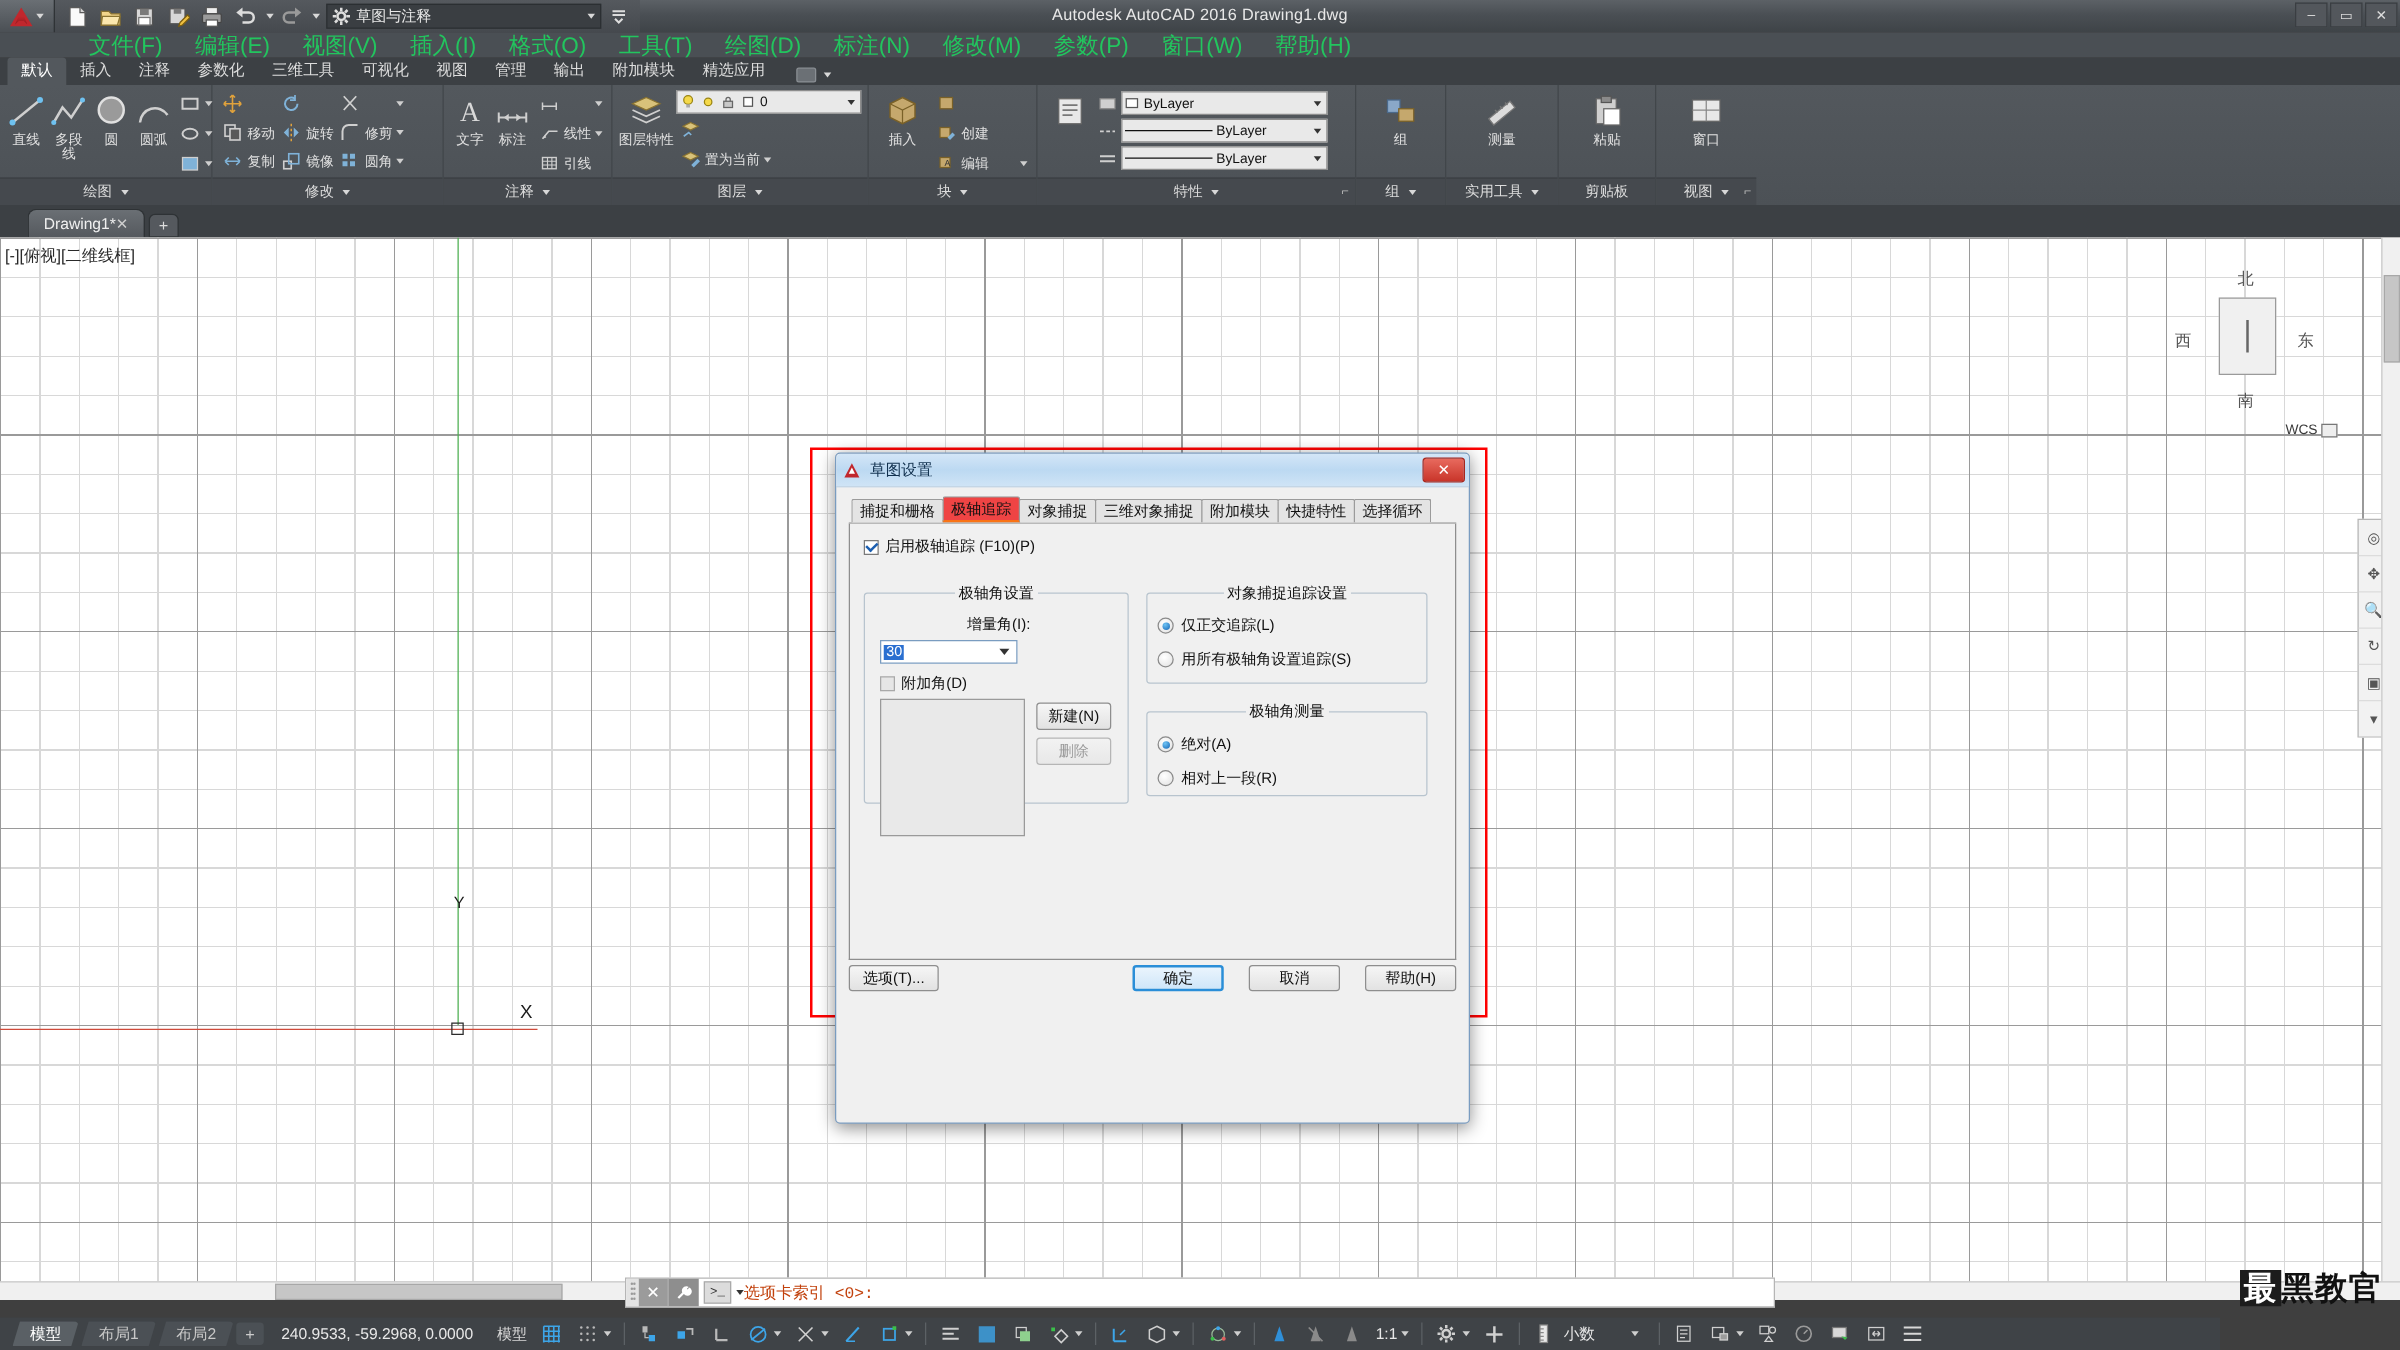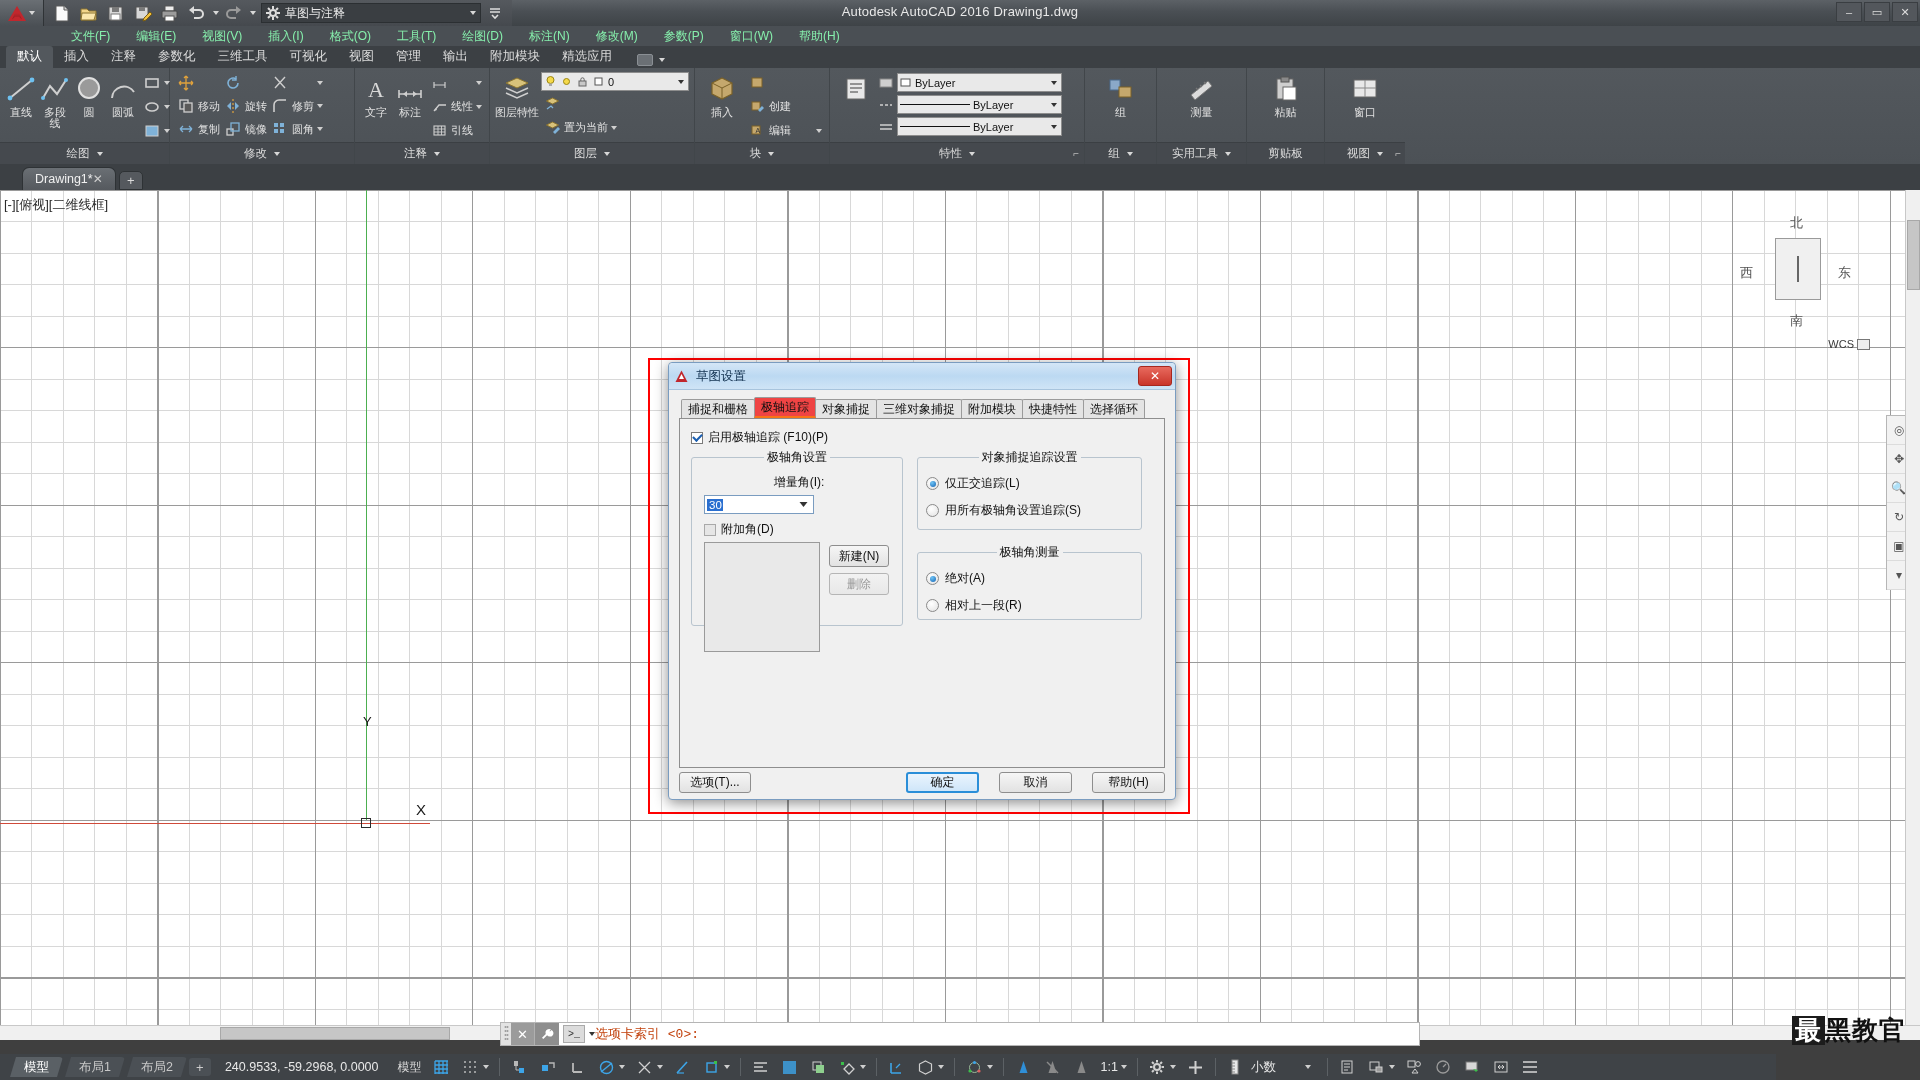--- a/index.html
+++ b/index.html
@@ -39,21 +39,21 @@
   .ws-combo .lbl{flex:1; color:#e8e8e8;}
   .app-title { position:absolute; left:0; right:0; top:4px; text-align:center;
                color:#e8e8e8; font-size:13px; letter-spacing:.2px; pointer-events:none;}
   .win-btns { position:absolute; right:2px; top:2px; display:flex; gap:2px; }
   .win-btn { width:26px;height:20px; background:#53575c; border:1px solid #3a3e42;
              display:flex;align-items:center;justify-content:center; color:#ddd; font-size:11px;}
 
   
   .menubar { position:absolute; left:0; top:26px; width:1920px; height:20px;
              background:#4a4f54; display:flex; align-items:center; padding-left:58px; }
-  .menu-item { color:#86efac; font-size:12px; padding:0 13px; line-height:20px; }
+  .menu-item { color:#22c55e; font-size:18px; padding:0 13px; line-height:20px; }
 
   
   .ribbontabs { position:absolute; left:0; top:46px; width:1920px; height:22px;
                 background:#3c4044; display:flex; align-items:flex-end; padding-left:6px; }
   .rt { color:#dcdcdc; font-size:12.5px; padding:2px 11px 3px; }
   .rt.active { background:#53585d; color:#fff; border-top-left-radius:3px;border-top-right-radius:3px; }
   .rt-extra { margin-left:14px; display:flex; align-items:center; gap:3px; padding-bottom:2px;}
   .rt-box { width:16px;height:12px;background:#6b7075;border:1px solid #8a8f94;border-radius:2px;}
 
   
@@ -174,21 +174,21 @@
   .sb-cb { width:0;height:0;border-left:3.5px solid transparent;border-right:3.5px solid transparent;
            border-top:4px solid #cfcfcf; margin-left:3px;}
   .scale-txt{color:#e8e8e8;font-size:12.5px;}
   .units-combo{display:flex;align-items:center;gap:26px;color:#e8e8e8;font-size:12.5px;padding:0 6px;}
 
   
   .redrect { position:absolute; left:648px; top:358px; width:542px; height:456px;
              border:2.5px solid #ff0000; pointer-events:none; z-index:40;}
 
   
-  .dialog { position:absolute; left:668px; top:362px; width:508px; height:438px;
+  .dialog { position:absolute; left:668px; top:362px; width:508px; height:537px;
             background:#f0f0f0; border:1px solid #7a9cc0; border-radius:4px;
             box-shadow:0 3px 14px rgba(0,0,0,.45); z-index:50;
             font-family:"Liberation Sans","DejaVu Sans",sans-serif;}
   .dlg-title { height:27px; background:linear-gradient(to bottom,#d4e6f7 0%,#bcd9f2 50%,#cfe4f6 100%);
                border-top-left-radius:4px;border-top-right-radius:4px;
                display:flex; align-items:center; padding:0 4px; gap:7px;
                border-bottom:1px solid #a8c4dd;}
   .dlg-ico { width:16px;height:16px; display:flex;align-items:center;justify-content:center;}
   .dlg-ttl-txt { font-size:12.5px; color:#11304e; }
   .dlg-close { position:absolute; right:3px; top:3px; width:34px;height:20px;
@@ -1207,21 +1207,21 @@
         <div class="dtab active">极轴追踪</div>
         <div class="dtab">对象捕捉</div>
         <div class="dtab">三维对象捕捉</div>
         <div class="dtab">附加模块</div>
         <div class="dtab">快捷特性</div>
         <div class="dtab">选择循环</div>
       </div>
 
     <div class="tabpage">
 
-      <div class="chk-row" style="margin-bottom:3px">
+      <div class="chk-row" style="margin-bottom:20px">
         <span class="chkbox checked"></span>
         <span>启用极轴追踪 (F10)(P)</span>
       </div>
 
       <div style="display:flex; gap:14px; align-items:flex-start;">
 
         <fieldset class="gb" style="width:212px;height:177px">
           <legend>极轴角设置</legend>
           <div class="lbl12" style="margin:2px 0 4px 4px">增量角(I):</div>
           <div class="combo" style="margin-left:4px">

